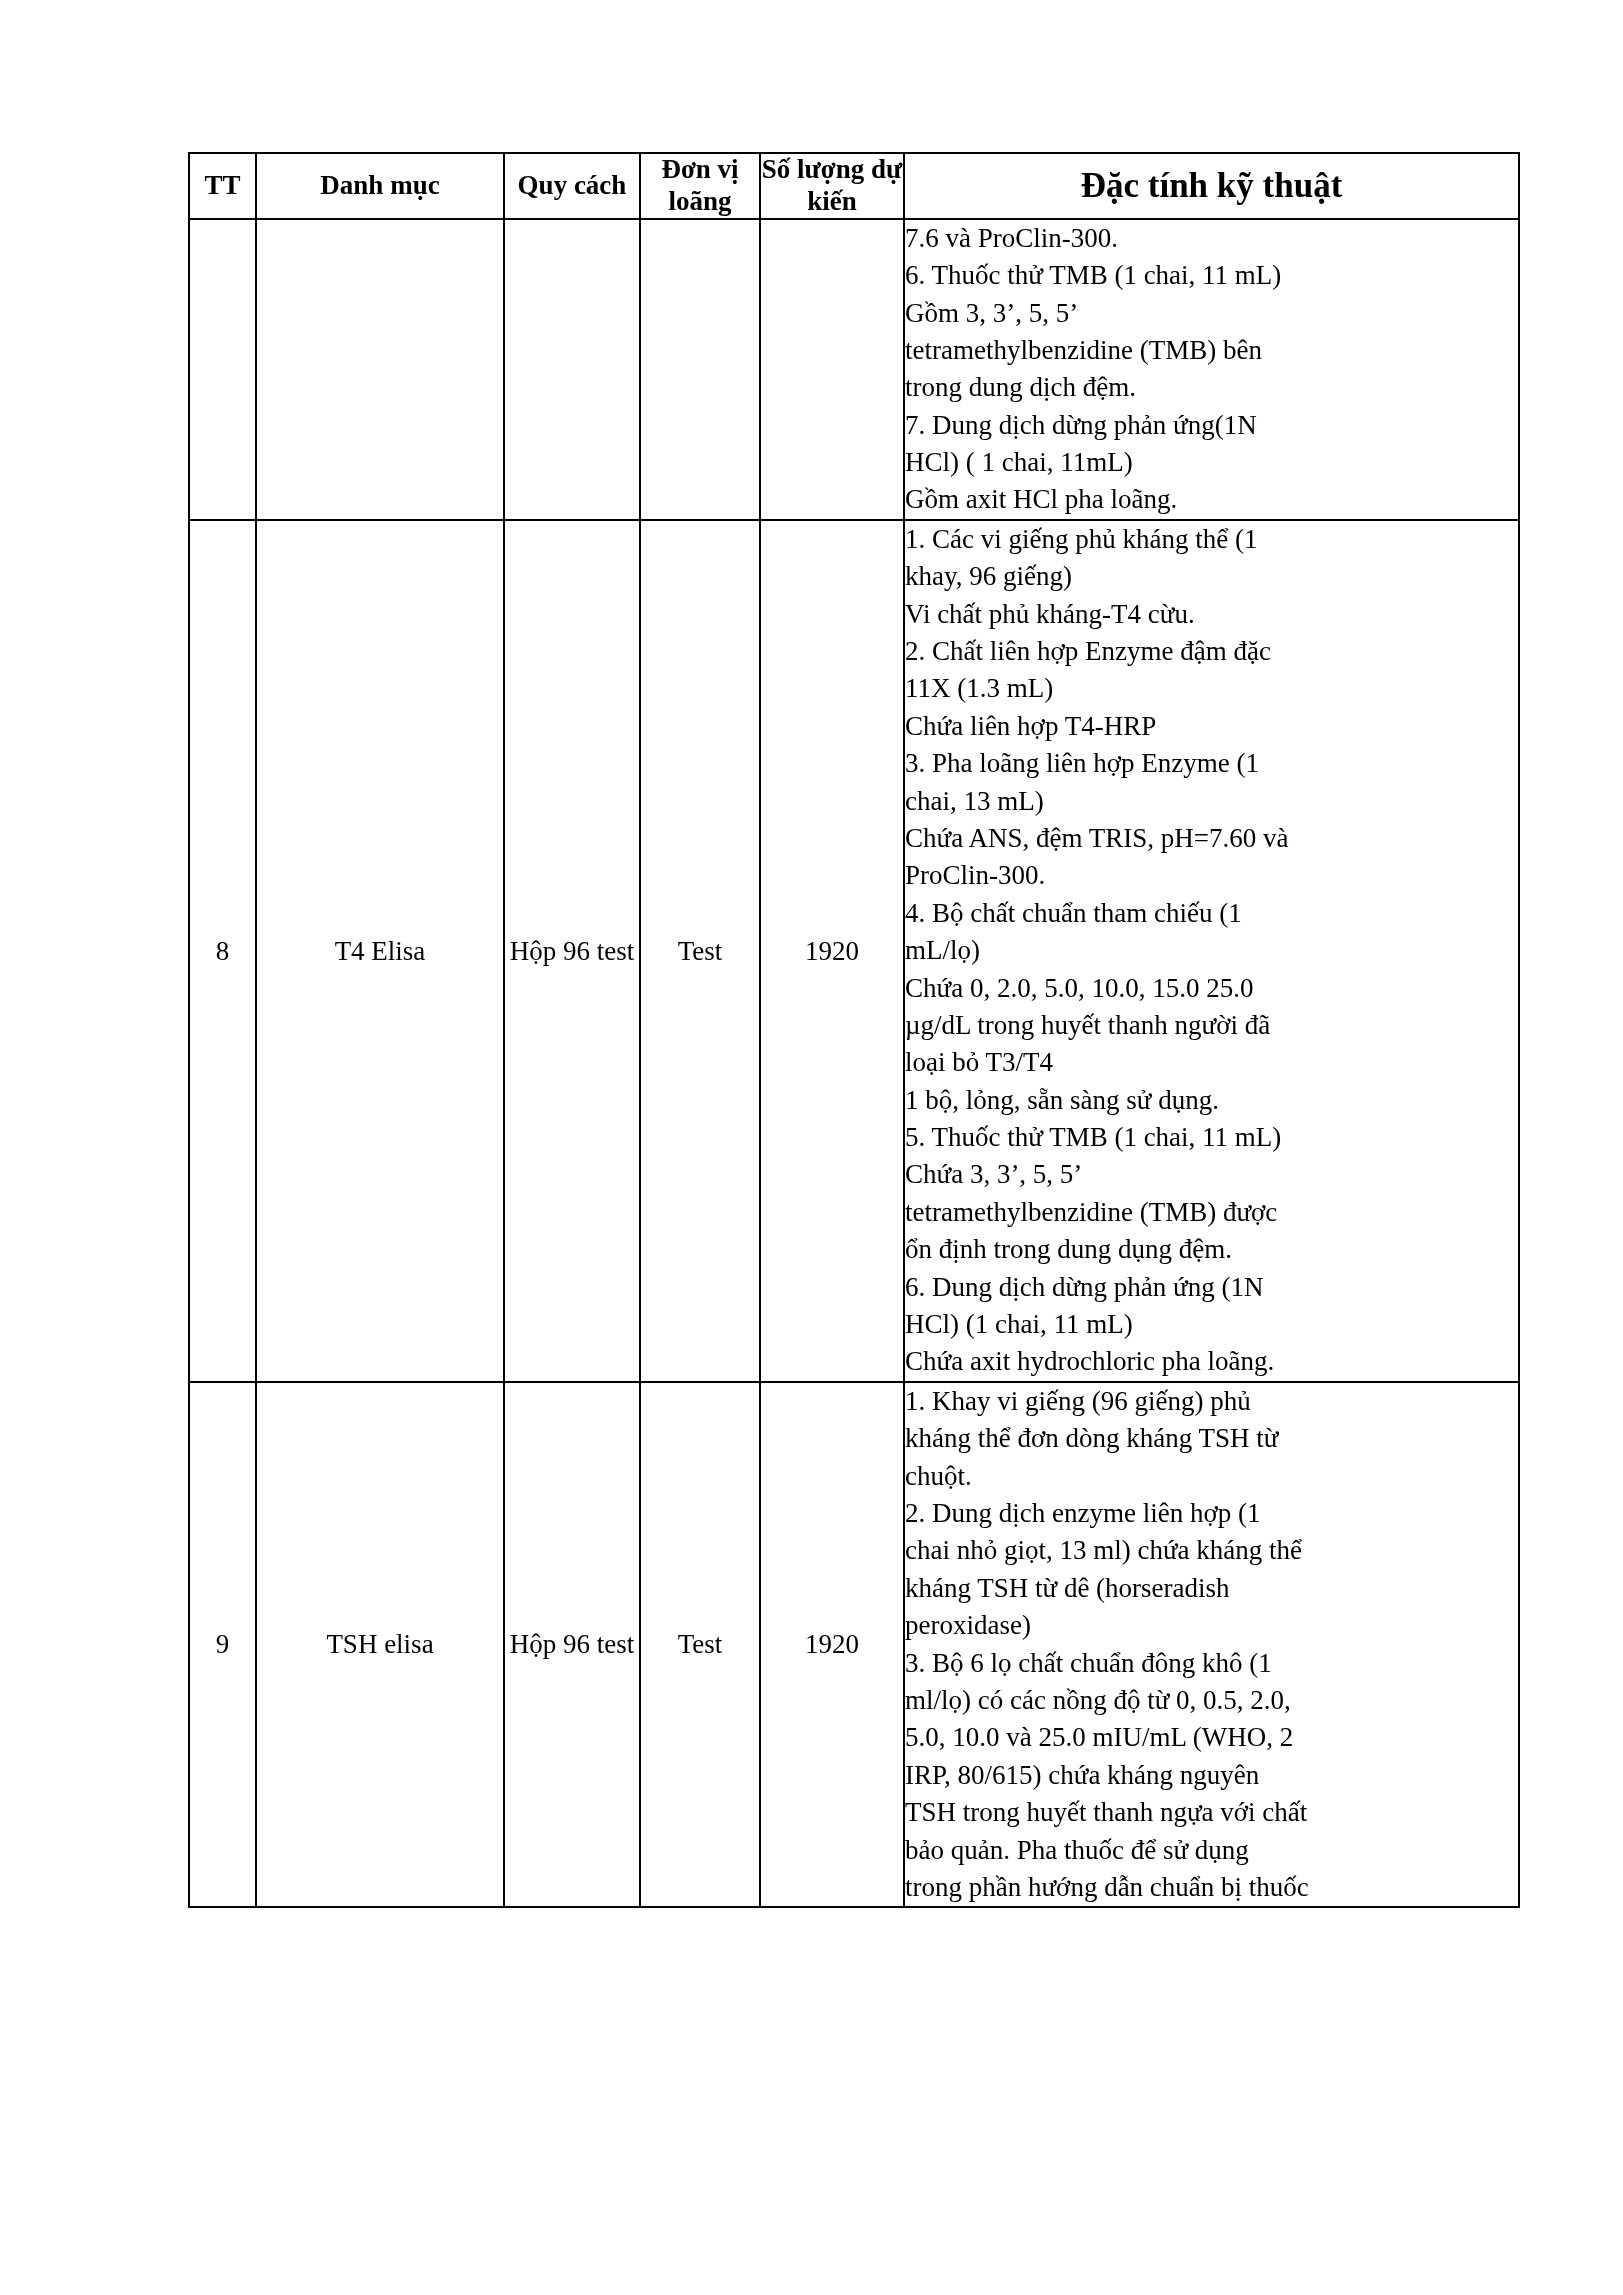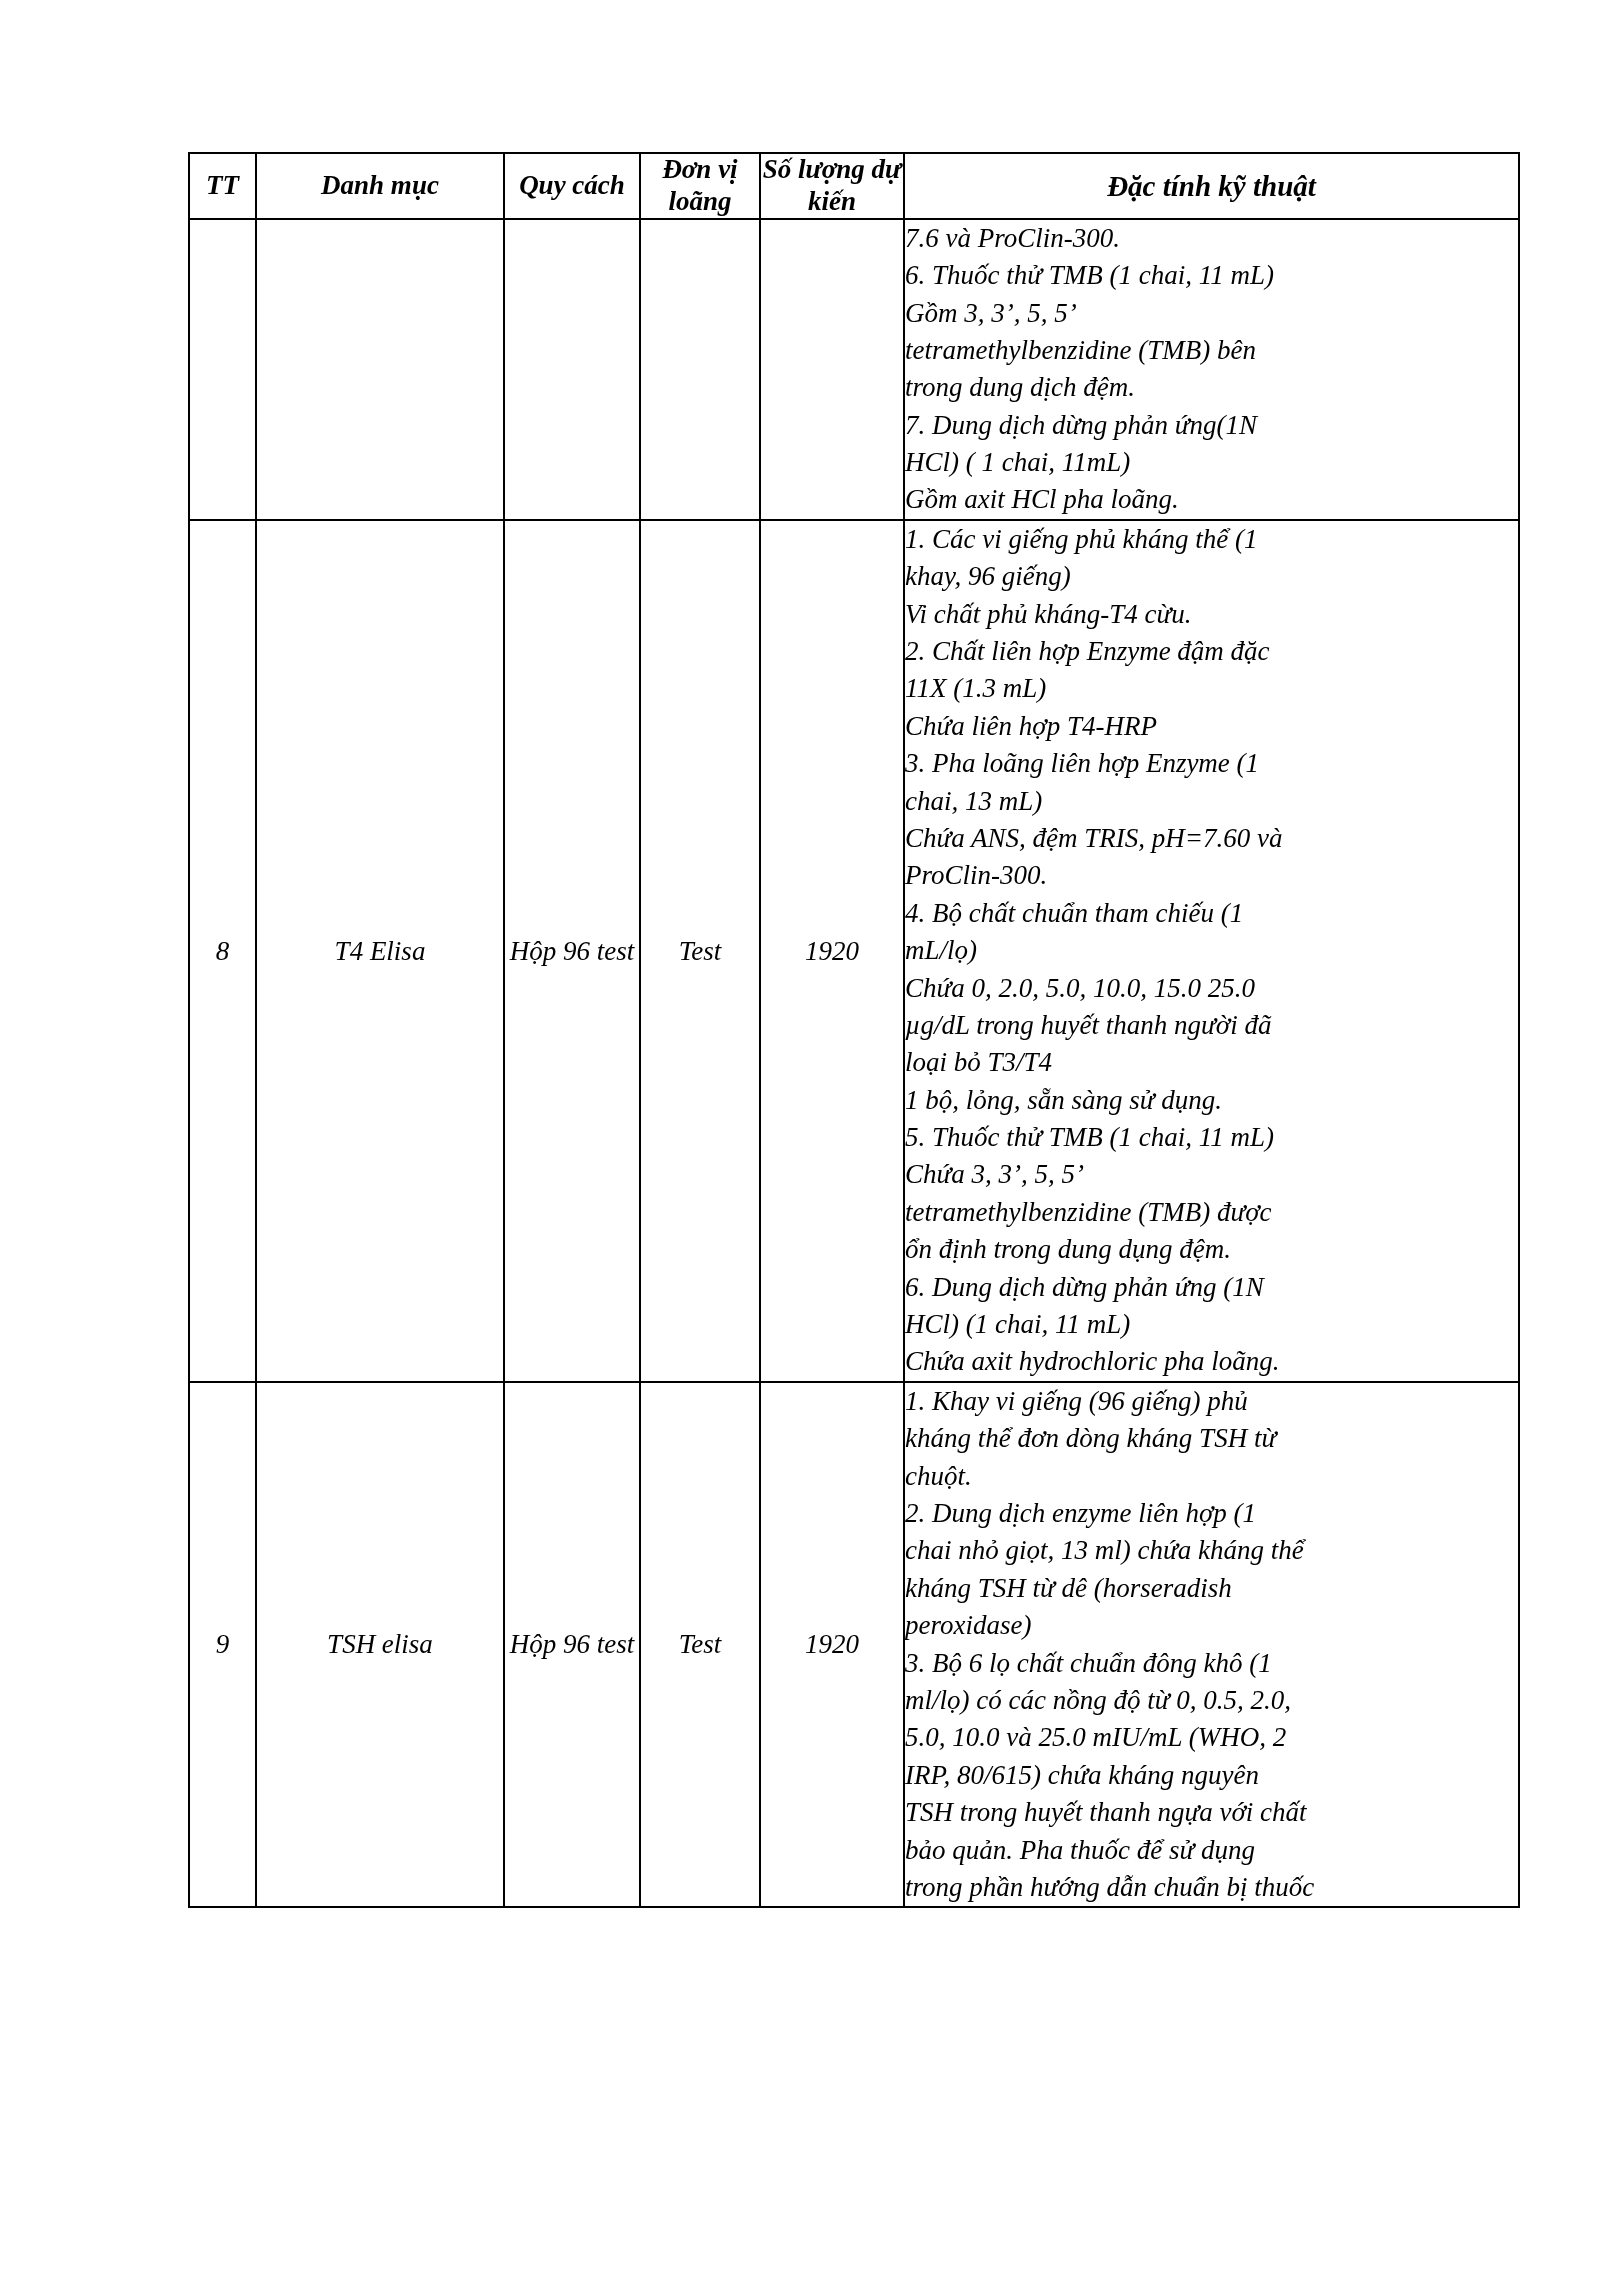--- a/index.html
+++ b/index.html
@@ -14,21 +14,20 @@
     color: #000000;
     -webkit-font-smoothing: antialiased;
   }
 
   .page {
     position: relative;
     width: 1364px;
     height: 2295px;
     background: #ffffff;
     box-sizing: border-box;
-    font-style: italic;
   }
 
   .table-wrap {
     position: absolute;
     left: 188px;
     top: 152px;
     width: 1330px;
   }
 
   table.spec-table {
@@ -56,21 +55,21 @@
 
   
   .hdr-cell {
     text-align: center;
     font-weight: bold;
     font-size: 27px;
     line-height: 1.18;
     padding: 10.5px 3.9px 11.8px 3.9px;
     vertical-align: middle;
   }
-  .hdr-cell.wide { font-size: 29px; }
+  .hdr-cell.wide { font-size: 35px; }
 
   
   .cell-center {
     text-align: center;
     vertical-align: middle;
     font-size: 27px;
     line-height: 1.2;
     padding: 5.2px 2.6px;
   }
   .cell-name {

